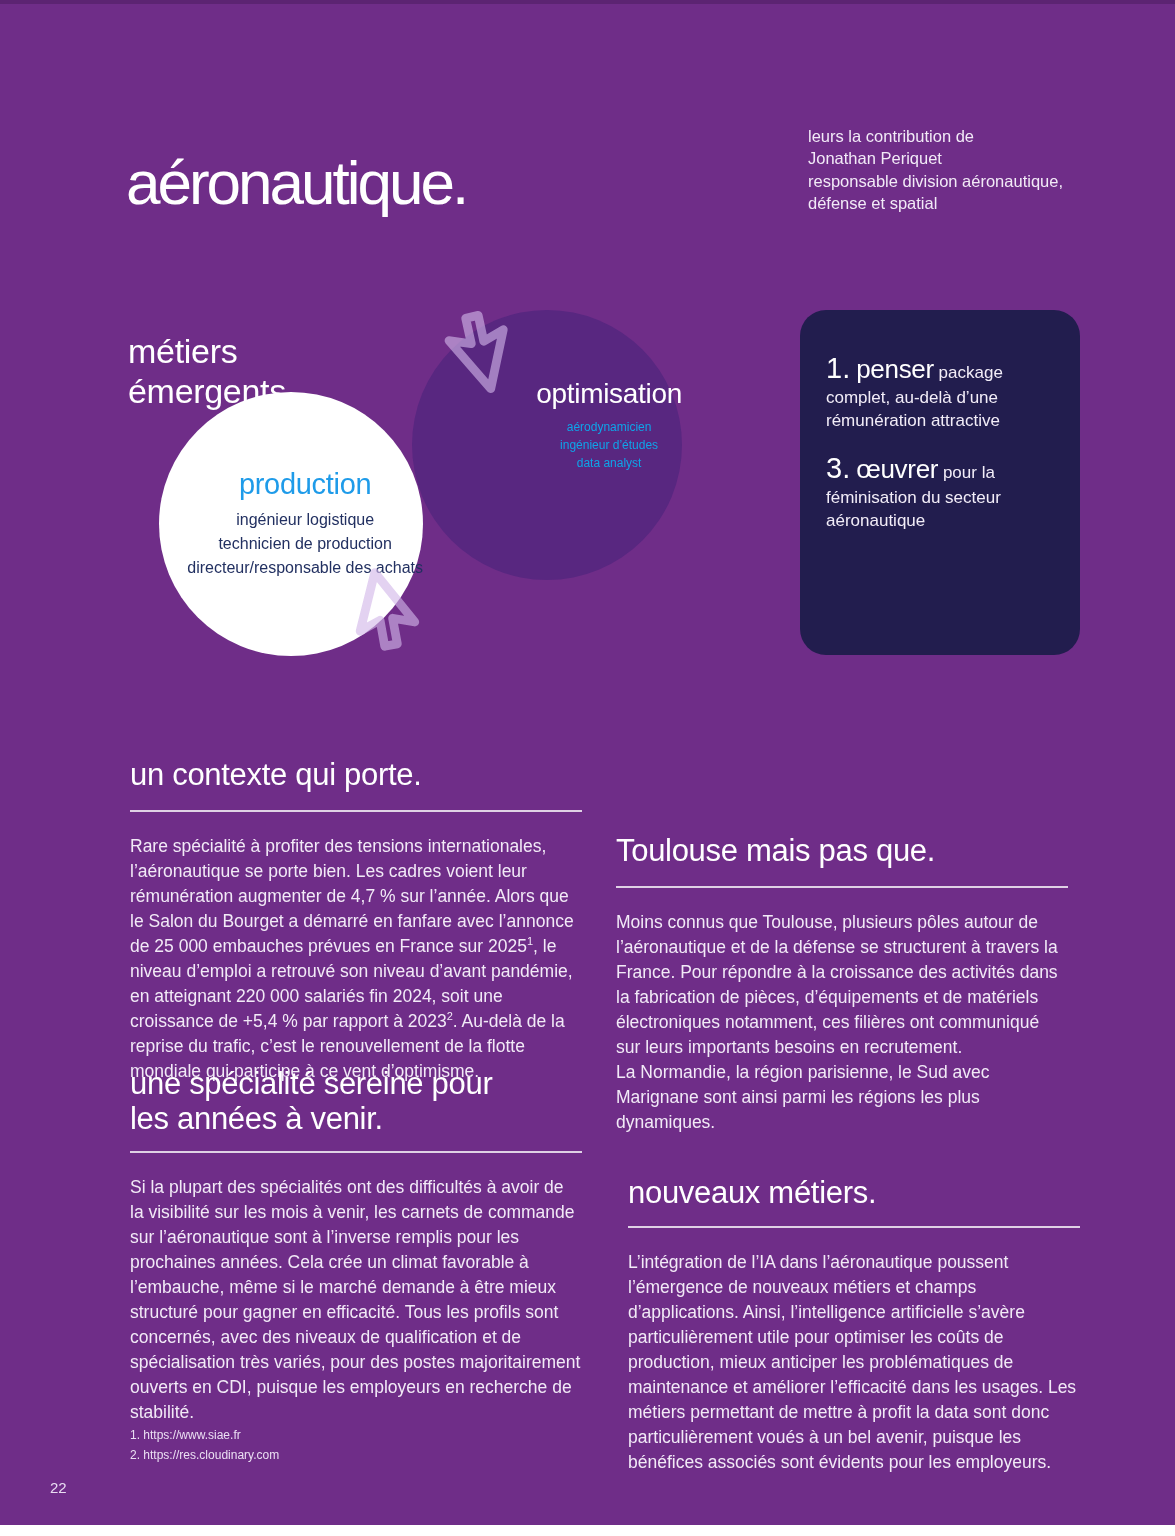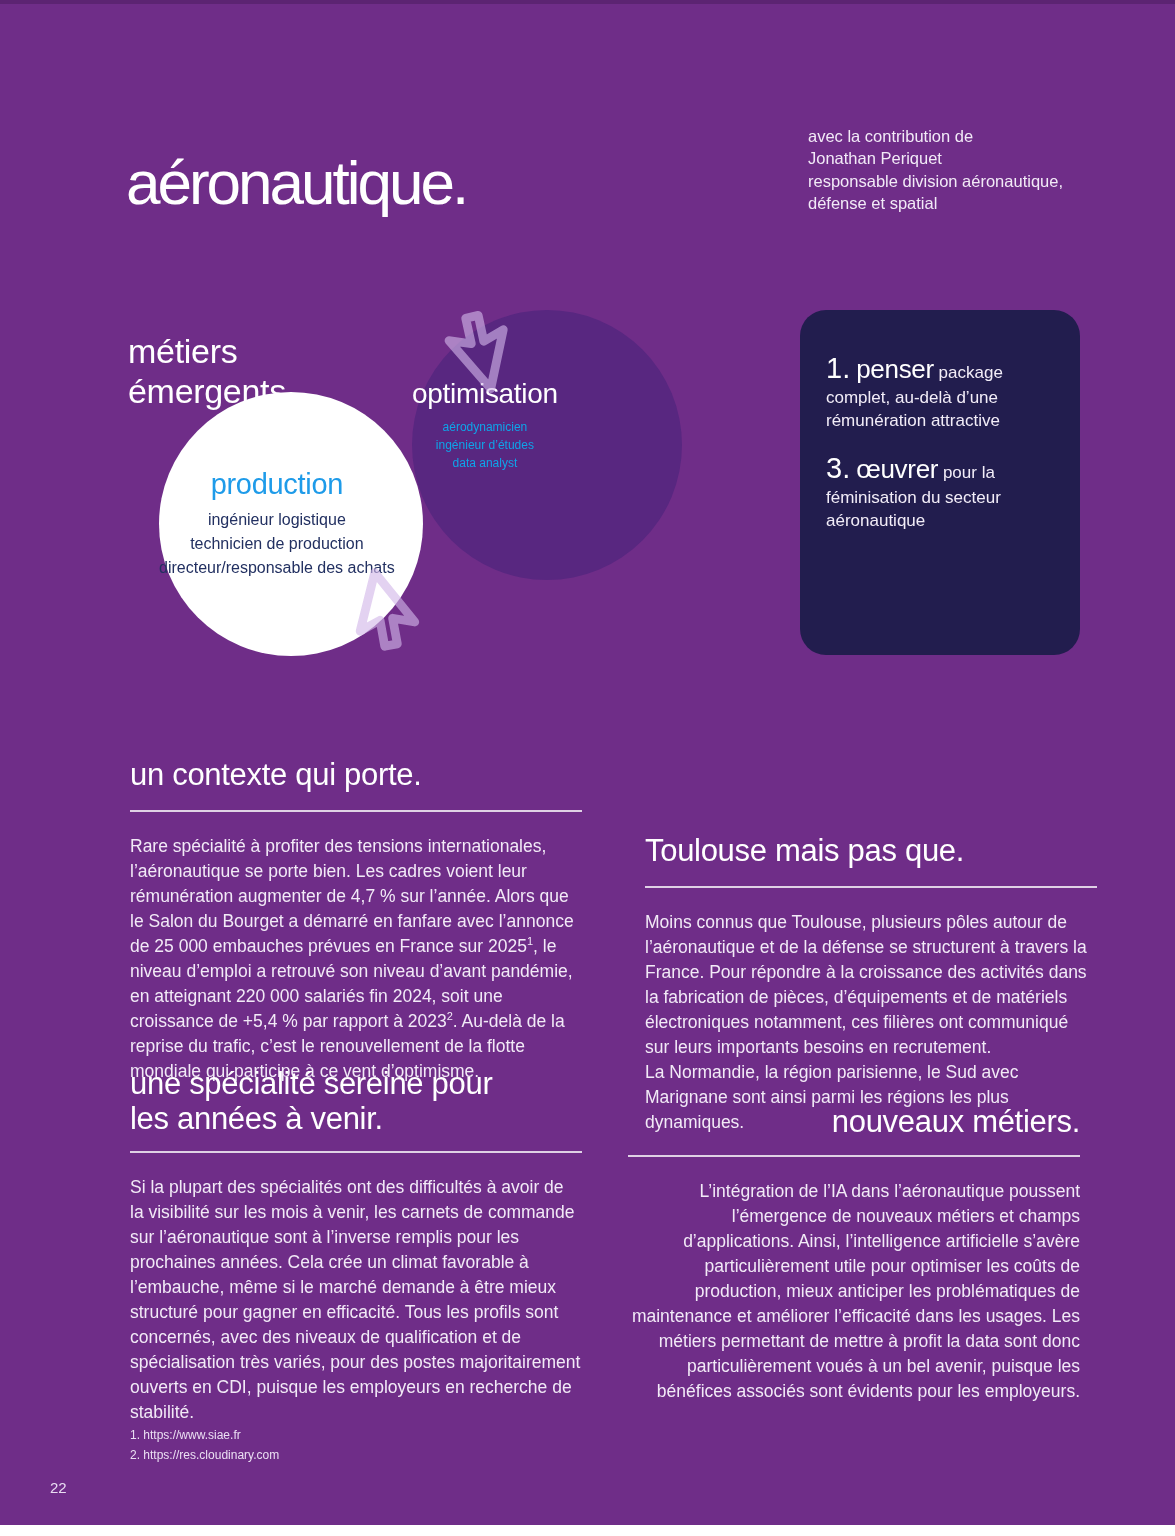--- a/index.html
+++ b/index.html
@@ -23,21 +23,21 @@
     position:absolute;left:808px;top:125px;width:300px;
     font-size:16.5px;line-height:1.35;color:#F2EAF7;font-weight:400;
   }
   .contribution div{display:block;}
 
   
   .emerging-heading{
     position:absolute;left:128px;top:303px;
     font-size:34px;font-weight:500;line-height:1.18;color:#fff;letter-spacing:-0.3px;
   }
-  .circle{position:absolute;border-radius:50%;display:flex;flex-direction:column;justify-content:center;align-items:flex-start;text-align:center;}
+  .circle{position:absolute;border-radius:50%;display:flex;flex-direction:column;justify-content:center;align-items:flex-end;text-align:center;}
   .circle-production{
     left:159px;top:392px;width:264px;height:264px;background:#ffffff;z-index:1;
   }
   .circle-production .circle-title{font-size:29px;font-weight:500;color:#1E9BE9;margin-bottom:7px;letter-spacing:-0.3px;}
   .circle-production .circle-item{font-size:16px;line-height:1.5;color:#223061;white-space:nowrap;}
   .circle-optimisation{
     left:412px;top:310px;width:270px;height:270px;background:#582780;z-index:0;
   }
   .circle-optimisation .circle-inner{transform:translateY(-20px);}
   .circle-optimisation .circle-title{font-size:28px;font-weight:500;color:#ffffff;margin-bottom:8px;letter-spacing:-0.3px;}
@@ -63,23 +63,23 @@
   .section{position:absolute;width:452px;}
   .section h3{
     margin:0;font-size:31px;font-weight:500;line-height:1.14;color:#ffffff;letter-spacing:-0.3px;
   }
   .rule{height:2px;background:rgba(255,255,255,0.78);margin-top:18px;border:none;}
   .section p{
     margin:22px 0 0 0;font-size:17.5px;line-height:1.43;color:#F2EAF7;font-weight:400;
   }
   .section p sup{font-size:11px;line-height:0;}
   .sec-contexte{left:130px;top:757px;}
-  .sec-toulouse{left:645px;top:833px;}
+  .sec-toulouse{left:616px;top:833px;}
   .sec-specialite{left:130px;top:1066px;}
-  .sec-nouveaux{left:628px;top:1104px;text-align:right;}
+  .sec-nouveaux{left:628px;top:1175px;}
   .sec-specialite .rule{margin-top:14px;}
   .sec-nouveaux .rule{margin-top:16px;}
 
   
   .footnotes{
     position:absolute;left:130px;top:1426px;
     font-size:12px;line-height:1.65;color:#EBDFF3;
   }
   .page-number{
     position:absolute;left:50px;top:1479px;
@@ -87,21 +87,21 @@
   }
 </style>
 </head>
 <body>
 
 <div class="top-strip"></div>
 
 <h1 class="page-title">aéronautique.</h1>
 
 <div class="contribution">
-  <div>avec la contribution de</div>
+  <div>leurs la contribution de</div>
   <div>Jonathan Periquet</div>
   <div>responsable division aéronautique,</div>
   <div>défense et spatial</div>
 </div>
 
 <h2 class="emerging-heading">
   <span style="display:block">métiers</span>
   <span style="display:block">émergents.</span>
 </h2>
 

